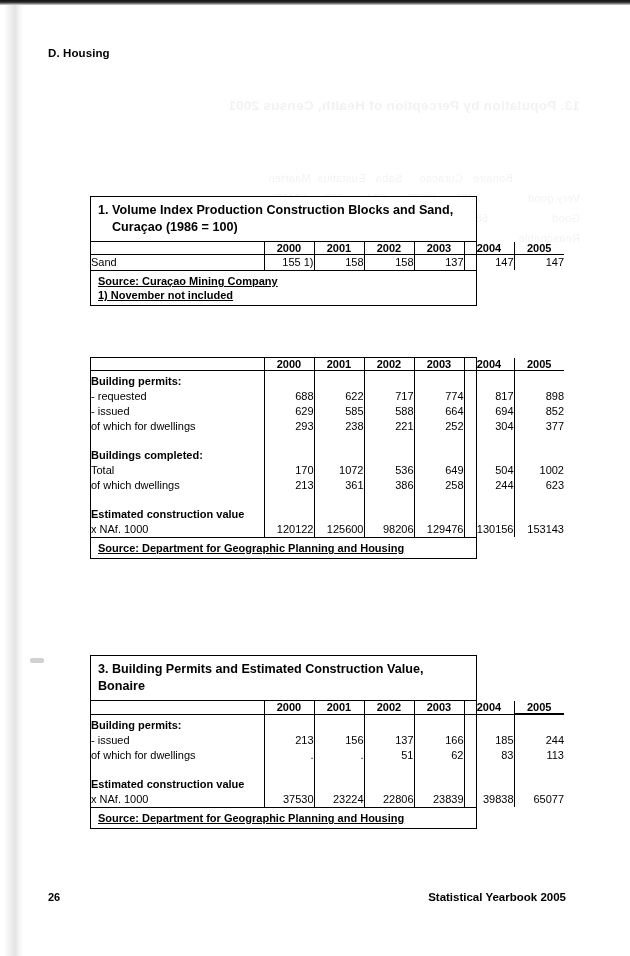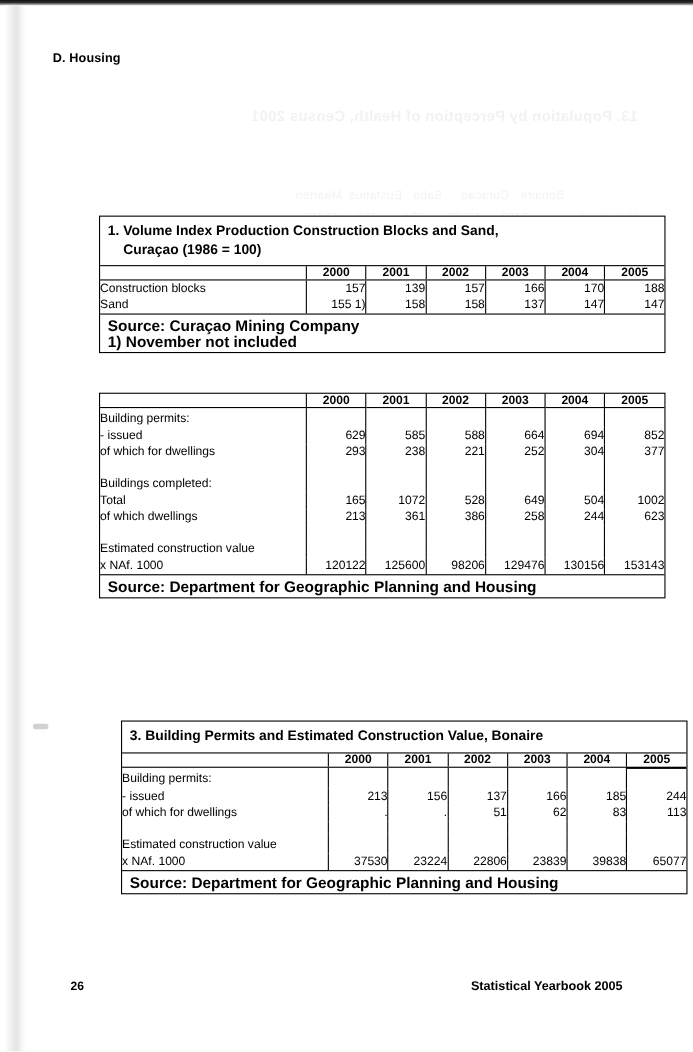--- a/index.html
+++ b/index.html
@@ -62,21 +62,21 @@
     position: absolute;
     left: 48px; top: 47px;
     font-size: 11.5px;
     font-weight: bold;
     letter-spacing: .1px;
   }
 
   .table-block {
     position: absolute;
     left: 90px;
-    width: 515px;
+    width: 387px;
     border: 1.4px solid #000;
     background: #fff;
     box-sizing: border-box;
   }
 
   .tbl-title {
     font-size: 12.6px;
     font-weight: bold;
     line-height: 16.5px;
     padding: 5px 6px 6px 7px;
@@ -120,36 +120,37 @@
     white-space: nowrap;
   }
   td.val {
     text-align: right;
     padding: 0 5px 0 2px;
     height: 15px;
     line-height: 15px;
     border-left: 1.4px solid #000;
     white-space: nowrap;
   }
-  tr.r-bold td.lbl { font-weight: normal; }
+  tr.r-bold td.lbl { font-weight: bold; }
   tr.r-spacer td { height: 11px; line-height: 11px; }
   tr.r-pad-top td { padding-top: 3px; }
 
   .tbl-source {
     border-top: 1.4px solid #000;
-    font-size: 14px;
+    font-size: 11px;
     font-weight: bold;
     line-height: 14px;
     padding: 3px 6px 3px 7px;
+    text-decoration: underline;
   }
   .tbl-source .note { display: block; }
 
   #footer-page-number {
     position: absolute;
-    left: 64px; top: 891px;
+    left: 48px; top: 891px;
     font-size: 11px; font-weight: bold;
   }
   #footer-title {
     position: absolute;
     right: 64px; top: 891px;
     font-size: 11.5px; font-weight: bold;
   }
 </style>
 </head>
 <body>
@@ -190,29 +191,20 @@
             <th>2000</th>
             <th>2001</th>
             <th>2002</th>
             <th>2003</th>
             <th>2004</th>
             <th>2005</th>
           </tr>
         </thead>
         <tbody>
           <tr>
-            <td class="lbl">Construction blocks</td>
-            <td class="val">157</td>
-            <td class="val">139</td>
-            <td class="val">157</td>
-            <td class="val">166</td>
-            <td class="val">170</td>
-            <td class="val">188</td>
-          </tr>
-          <tr>
             <td class="lbl">Sand</td>
             <td class="val">155 1)</td>
             <td class="val">158</td>
             <td class="val">158</td>
             <td class="val">137</td>
             <td class="val">147</td>
             <td class="val">147</td>
           </tr>
         </tbody>
       </table>
@@ -244,20 +236,29 @@
           <tr class="r-bold r-pad-top">
             <td class="lbl">Building permits:</td>
             <td class="val"></td>
             <td class="val"></td>
             <td class="val"></td>
             <td class="val"></td>
             <td class="val"></td>
             <td class="val"></td>
           </tr>
           <tr>
+            <td class="lbl"> - requested</td>
+            <td class="val">688</td>
+            <td class="val">622</td>
+            <td class="val">717</td>
+            <td class="val">774</td>
+            <td class="val">817</td>
+            <td class="val">898</td>
+          </tr>
+          <tr>
             <td class="lbl"> - issued</td>
             <td class="val">629</td>
             <td class="val">585</td>
             <td class="val">588</td>
             <td class="val">664</td>
             <td class="val">694</td>
             <td class="val">852</td>
           </tr>
           <tr>
             <td class="lbl"> of which for dwellings</td>
@@ -281,23 +282,23 @@
             <td class="lbl">Buildings completed:</td>
             <td class="val"></td>
             <td class="val"></td>
             <td class="val"></td>
             <td class="val"></td>
             <td class="val"></td>
             <td class="val"></td>
           </tr>
           <tr>
             <td class="lbl"> Total</td>
-            <td class="val">165</td>
+            <td class="val">170</td>
             <td class="val">1072</td>
-            <td class="val">528</td>
+            <td class="val">536</td>
             <td class="val">649</td>
             <td class="val">504</td>
             <td class="val">1002</td>
           </tr>
           <tr>
             <td class="lbl"> of which dwellings</td>
             <td class="val">213</td>
             <td class="val">361</td>
             <td class="val">386</td>
             <td class="val">258</td>
@@ -328,21 +329,21 @@
             <td class="val">125600</td>
             <td class="val">98206</td>
             <td class="val">129476</td>
             <td class="val">130156</td>
             <td class="val">153143</td>
           </tr>
         </tbody>
       </table>
       <div class="tbl-source"><span>Source: Department for Geographic Planning and Housing</span></div>
     </div>
-  <div class="table-block" id="table-3" style="top:655px;margin-left:20px;">
+  <div class="table-block" id="table-3" style="top:655px;">
       <div class="tbl-title"><span>3. Building Permits and Estimated Construction Value, Bonaire</span></div>
       <table class="data">
         <colgroup>
           <col class="c-label">
           <col class="c-year">
           <col class="c-year">
           <col class="c-year">
           <col class="c-year">
           <col class="c-year">
           <col class="c-year">

